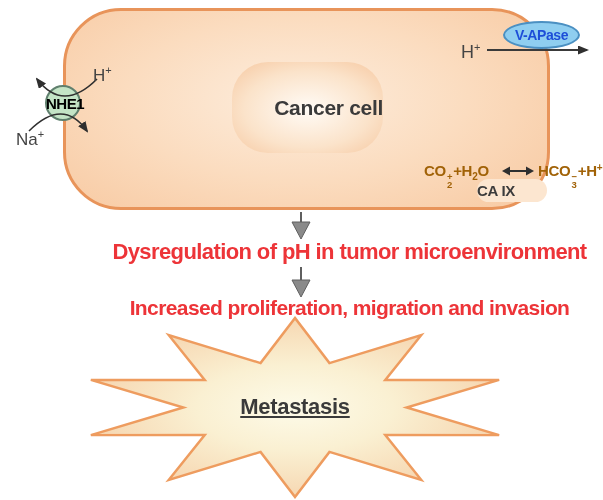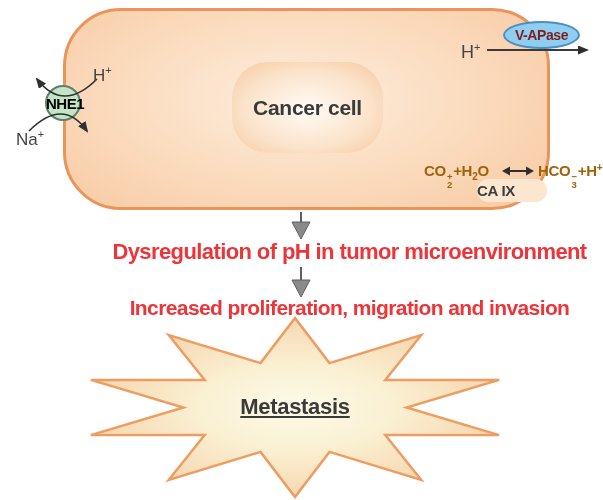--- a/index.html
+++ b/index.html
@@ -9,38 +9,38 @@
   }
   
   .cell-body{
     position:absolute;left:63px;top:8px;width:487px;height:202px;box-sizing:border-box;
     border:3.5px solid var(--cell-border,#E8945A);border-radius:58px;
     background:radial-gradient(ellipse 65% 75% at 48% 45%, #FDEDDD 0%, #FBDCBF 55%, var(--cell-fill,#F8CCA6) 100%);
   }
   .nucleus{
     position:absolute;left:232px;top:62px;width:151px;height:91px;border-radius:36px;
     background:radial-gradient(ellipse 60% 60% at 50% 52%, #FFFBF6 0%, #FBE3CA 70%, #F8D2B0 100%);
-    display:flex;align-items:center;justify-content:center;
+    display:flex;align-items:center;justify-content:flex-end;
   }
   .cell-title{font-size:21px;font-weight:bold;color:var(--ink,#3a3a3a);letter-spacing:-0.3px;}
   
   .nhe1-circle{
     position:absolute;left:45px;top:85px;width:36px;height:36px;border-radius:50%;box-sizing:border-box;
     background:var(--nhe1-fill,#C4E4C6);border:2px solid var(--nhe1-border,#60806E);z-index:1;
   }
   .nhe1-label{
     position:absolute;left:38px;top:95px;width:54px;text-align:center;z-index:3;
     font-size:15px;font-weight:bold;color:#000000;letter-spacing:-0.5px;
   }
   .vapase{
     position:absolute;left:503px;top:21px;width:77px;height:28px;border-radius:50%;box-sizing:border-box;
     background:var(--vapase-fill,#8FCEF0);border:2px solid var(--vapase-border,#4B90C2);z-index:3;
     display:flex;align-items:center;justify-content:center;
   }
-  .vapase-label{font-size:14px;font-weight:bold;color:#7f1d1d;letter-spacing:-0.4px;}
+  .vapase-label{font-size:14px;font-weight:bold;color:#1d4ed8;letter-spacing:-0.4px;}
   .caix-badge{
     position:absolute;left:477px;top:179px;width:70px;height:23px;border-radius:12px;
     background:#FCE6D0;z-index:1;display:flex;align-items:center;justify-content:flex-start;
   }
   .caix-label{font-size:15px;font-weight:bold;color:#3c3c3c;letter-spacing:-0.3px;}
   
   .ion{position:absolute;font-size:17px;color:#444;z-index:3;}
   .ion sup{font-size:11px;}
   .ion-h-left{left:93px;top:64px;}
   .ion-na{left:16px;top:128px;}

